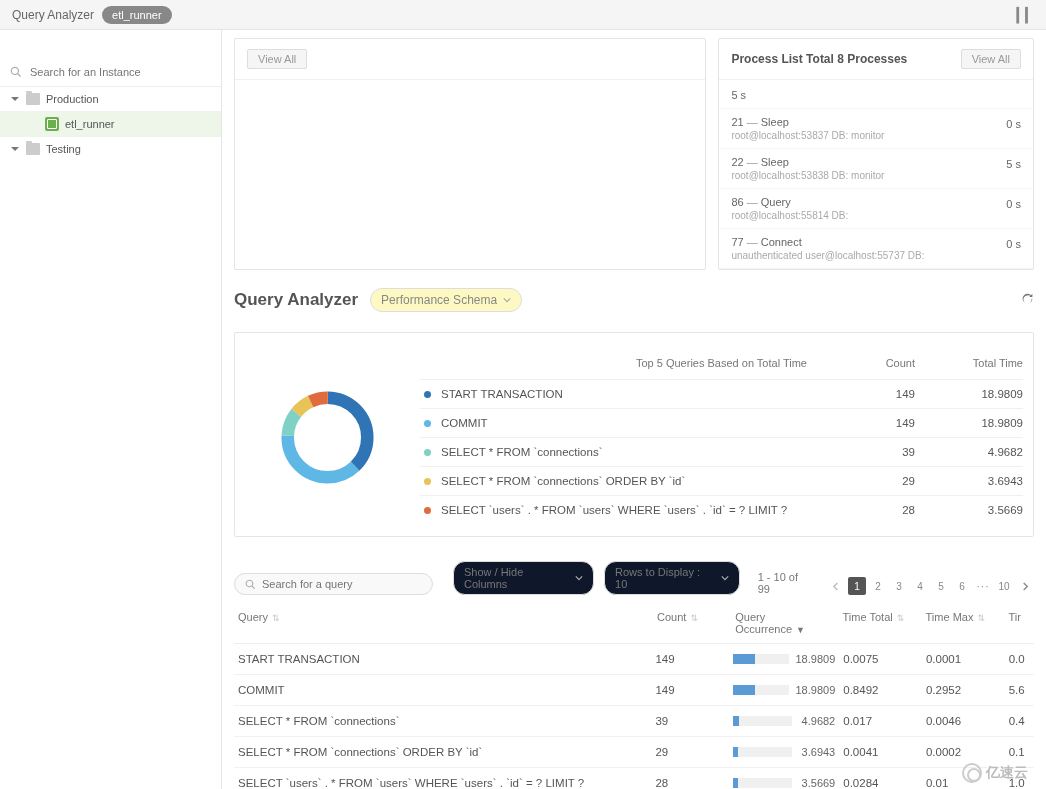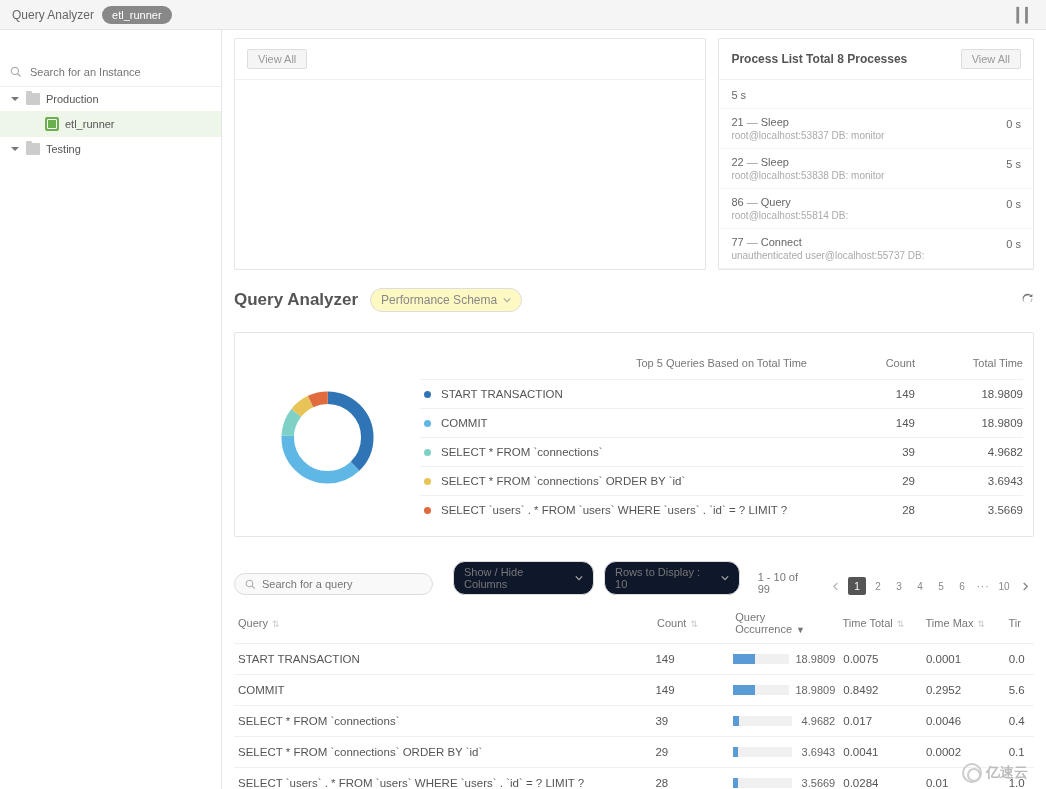--- a/index.html
+++ b/index.html
@@ -78,21 +78,21 @@
 .ctrl-pill { background:#0f172a; border:1px solid #ddd; border-radius:12px; padding:4px 10px; font-size:11px; color:#777; display:inline-flex; align-items:center; gap:6px; cursor:pointer; }
 .pager-text { color:#777; font-size:11px; margin-left: 8px; }
 .pager { display:flex; align-items:center; gap:3px; margin-left:4px; }
 .pager-btn { width:18px; height:18px; display:flex; align-items:center; justify-content:center; font-size:10px; color:#888; border-radius:2px; cursor:pointer; }
 .pager-btn.active { background:#555; color:#fff; }
 .pager-btn.arrow { color:#bbb; }
 .pager-btn.dots { letter-spacing: 1px; }
 
 
 .qtable { padding: 0 12px; }
-.qtable-hdr { display:flex; padding: 8px 0; font-size:11px; color:#777; border-bottom:1px solid #eee;align-items:center; }
+.qtable-hdr { display:flex; padding: 8px 0; font-size:11px; color:#777; border-bottom:1px solid #eee; }
 .qtable-hdr > div, .qrow > div { padding: 0 4px; }
 .col-query { width: 430px; }
 .col-count { width: 80px; }
 .col-occ { width: 110px; }
 .col-ttotal { width: 85px; }
 .col-tmax { width: 85px; }
 .col-textra { width: 30px; }
 .sort-icon { margin-left:4px; opacity:0.4; font-size:9px; }
 .sort-icon.active { opacity:1; }
 .qrow { display:flex; padding: 9px 0; border-bottom:1px solid #f0f0f0; font-size:11.5px; color:#555; align-items:center; }

